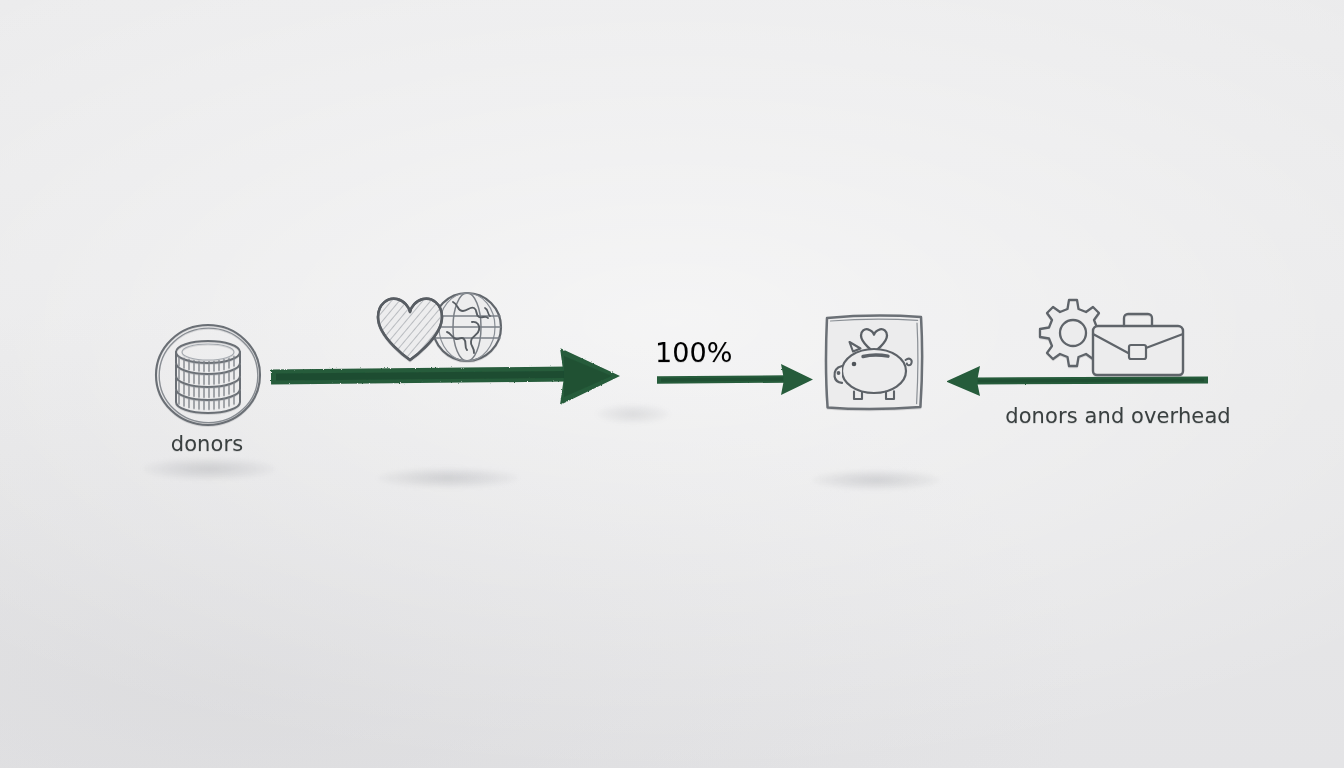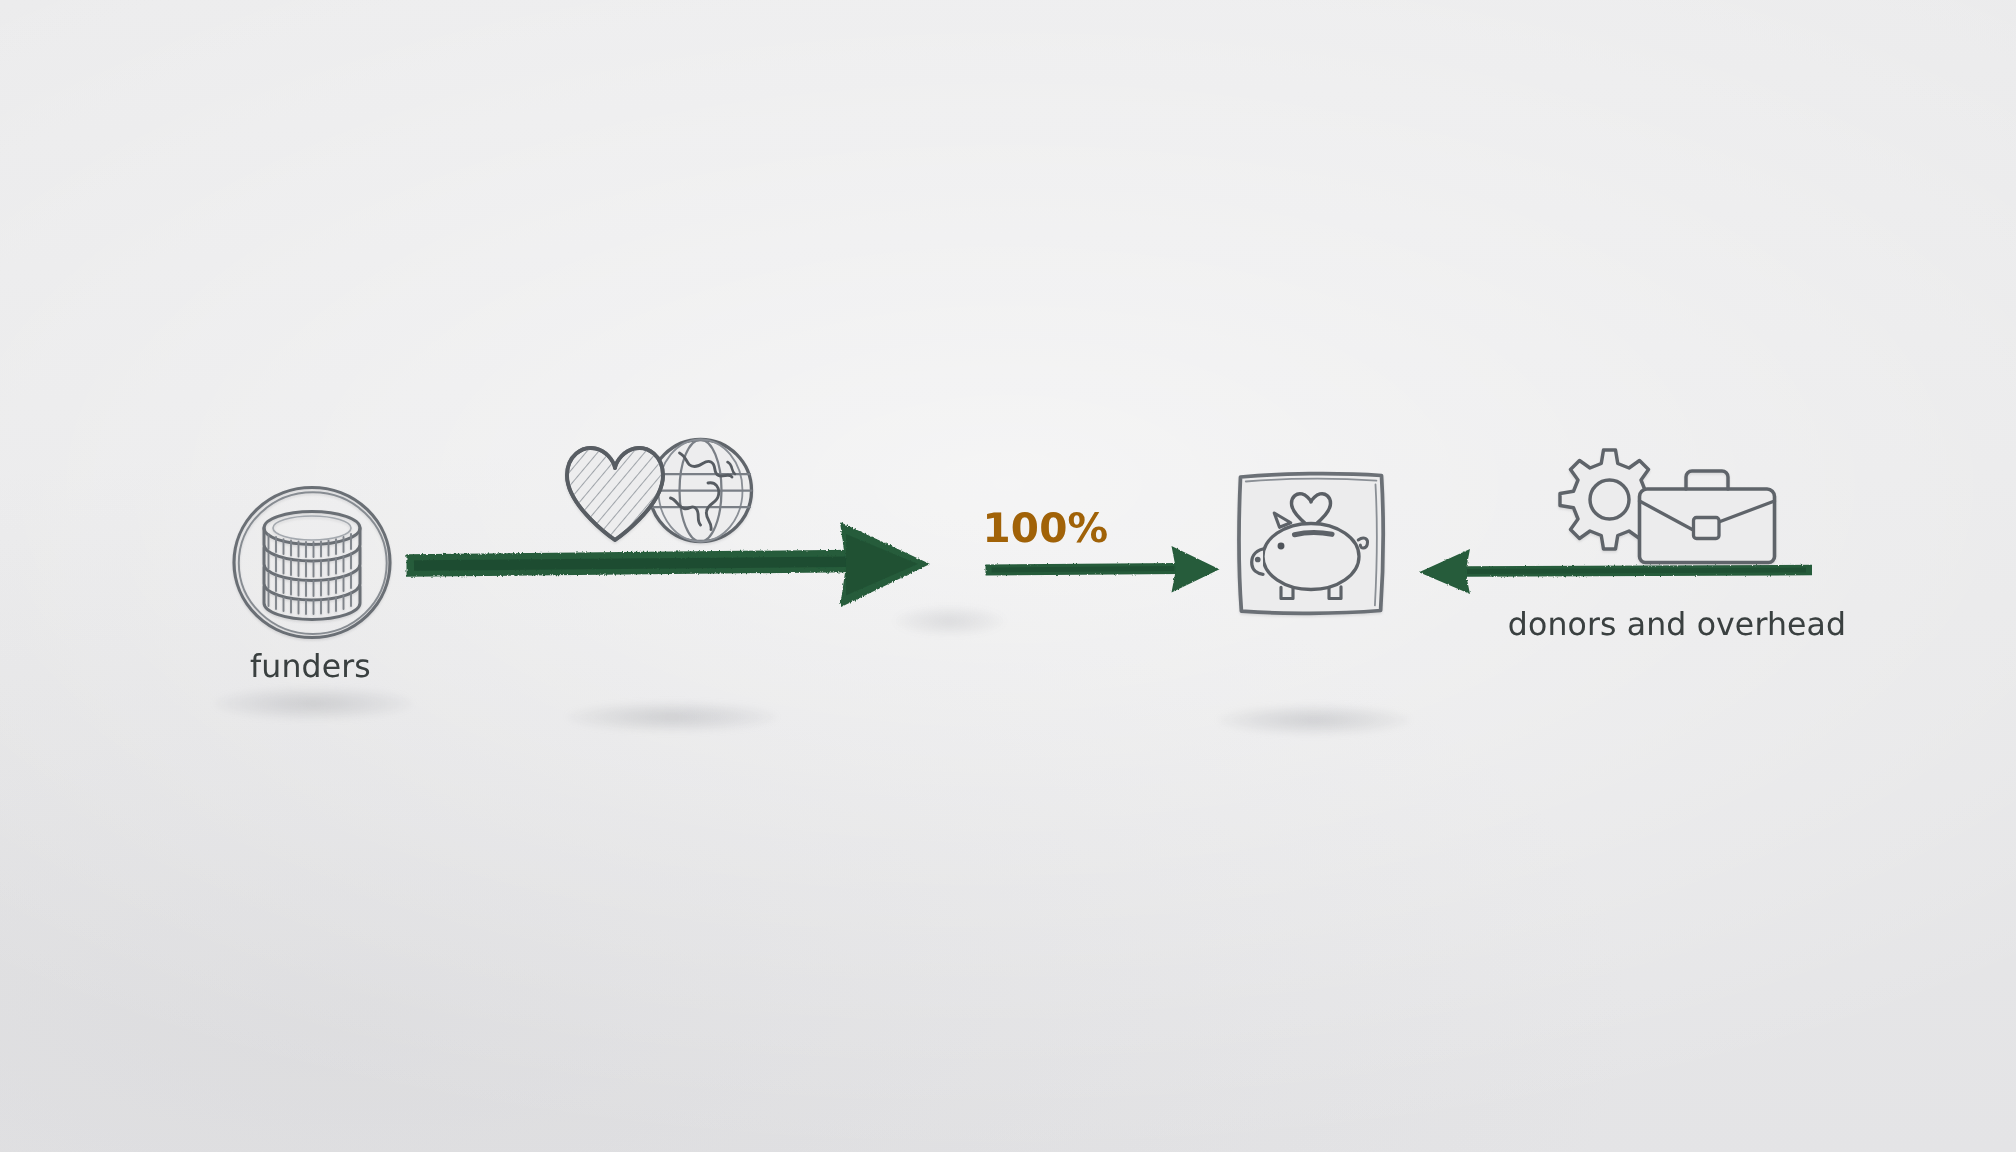--- a/index.html
+++ b/index.html
@@ -37,24 +37,24 @@
     text-align: center;
     color: #3a4040;
     font-size: 21px;
     line-height: 25px;
     letter-spacing: 0.1px;
     white-space: pre-line;
     text-shadow: 0px 0.5px 0.4px rgba(150,150,155,0.28);
     user-select: none;
   }
   .label.green {
-    color: #a16207;
+    color: #000000;
     font-size: 27px;
     line-height: 30px;
-    font-weight: 700;
+    font-weight: 400;
   }
   .smudge {
     position: absolute;
     border-radius: 50%;
     background: radial-gradient(ellipse at 50% 50%, rgba(140,142,148,0.30) 0%, rgba(150,152,158,0.14) 48%, rgba(160,160,166,0) 78%);
     filter: blur(2.2px);
     pointer-events: none;
   }
   .arrow-svg {
     position: absolute;
@@ -89,21 +89,21 @@
       <g stroke="#7e838a" stroke-width="1.25">
         <path d="M31 36 v10 M36 38 v10 M41 39.4 v10 M46 40.3 v10 M51 41 v10 M56 41.3 v10 M61 41.3 v10 M66 41 v10 M71 40.3 v10 M76 39.4 v10 M81 38 v10 M86 36 v10"></path>
         <path d="M31 49 v10 M36 51 v10 M41 52.4 v10 M46 53.3 v10 M51 54 v10 M56 54.3 v10 M61 54.3 v10 M66 54 v10 M71 53.3 v10 M76 52.4 v10 M81 51 v10 M86 49 v10"></path>
         <path d="M31 62 v10 M36 64 v10 M41 65.4 v10 M46 66.3 v10 M51 67 v10 M56 67.3 v10 M61 67.3 v10 M66 67 v10 M71 66.3 v10 M76 65.4 v10 M81 64 v10 M86 62 v10"></path>
         <path d="M31 75 v9 M36 77 v9 M41 78.4 v9 M46 79.3 v9 M51 80 v9 M56 80.3 v9 M61 80.3 v9 M66 80 v9 M71 79.3 v9 M76 78.4 v9 M81 77 v9 M86 75 v9"></path>
       </g>
 
       <ellipse cx="60" cy="32" rx="26" ry="8" stroke="#a3a8ae" stroke-width="1.1"></ellipse>
     </svg>
   </div>
-  <div class="label" style="left:127px; top:432px; width:160px;">funders</div>
+  <div class="label" style="left:127px; top:432px; width:160px;">donors</div>
 
   <svg class="arrow-svg" style="left:268px; top:336px; width:390px; height:80px;" viewBox="0 0 390 80">
     <defs>
       <filter id="pencilRough" x="-15%" y="-50%" width="130%" height="200%">
         <feTurbulence type="fractalNoise" baseFrequency="0.9 0.55" numOctaves="3" seed="7" result="n"></feTurbulence>
         <feDisplacementMap in="SourceGraphic" in2="n" scale="2.1" xChannelSelector="R" yChannelSelector="G"></feDisplacementMap>
       </filter>
       <filter id="pencilRough2" x="-15%" y="-50%" width="130%" height="200%">
         <feTurbulence type="fractalNoise" baseFrequency="1.1 0.7" numOctaves="3" seed="19" result="n2"></feTurbulence>
         <feDisplacementMap in="SourceGraphic" in2="n2" scale="1.5" xChannelSelector="R" yChannelSelector="G"></feDisplacementMap>

